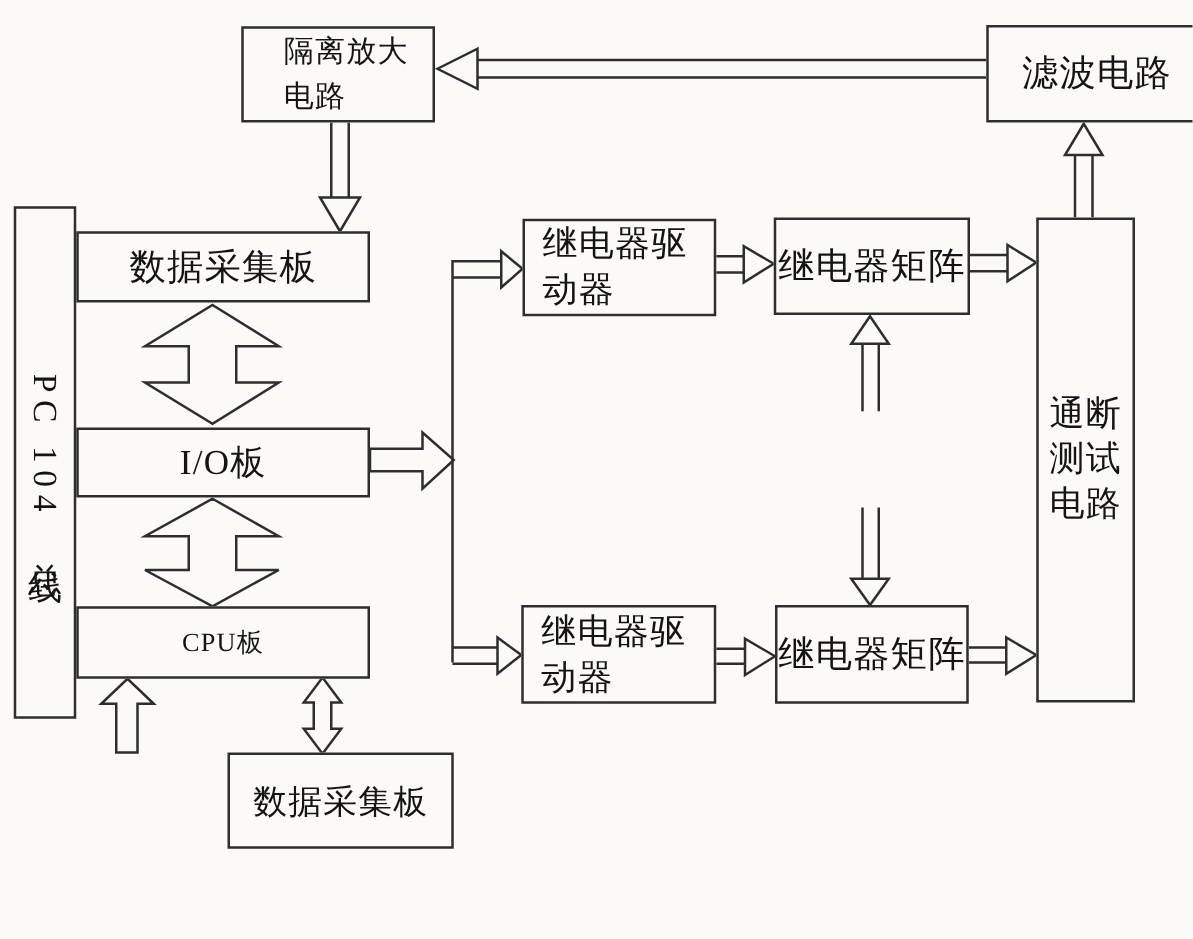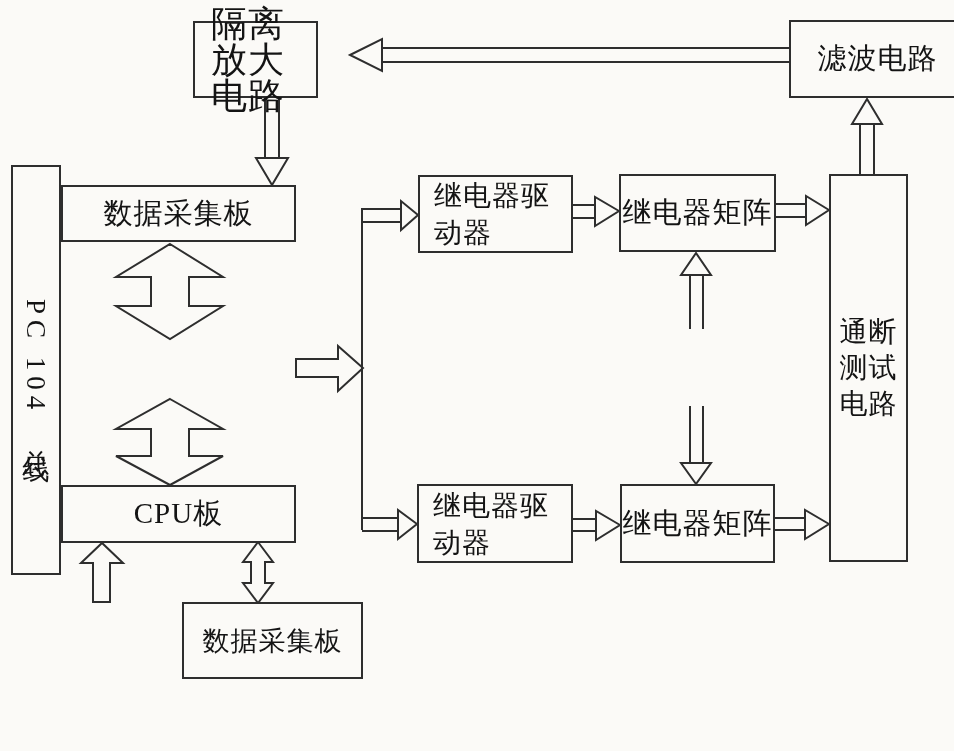--- a/index.html
+++ b/index.html
@@ -122,29 +122,30 @@
       <polygon class="head" points="829,524 805,510 805,539"></polygon>
     </g>
 
     <path class="fat" d="M93 602 L93 563 L81 563 L102 543 L123 563 L110 563 L110 602 Z"></path>
 
     <path class="fat" d="M258 542 L273 562 L265 562 L265 583 L273 583 L258 603 L243 583 L251 583 L251 562 L243 562 Z"></path>
   </svg>
 
   <div class="box vertical" style="left:11px;top:165px;width:50px;height:410px;font-size:27px;">PC 104 总线</div>
 
-  <div class="box left-align" style="left:193px;top:21px;width:125px;height:77px;font-size:36px;line-height:36px;padding-left:16px;">隔离放大
+  <div class="box left-align" style="left:193px;top:21px;width:155px;height:77px;font-size:24px;line-height:36px;padding-left:32px;">隔离放大
 电路</div>
 
   <div class="box" style="left:789px;top:20px;width:177px;height:78px;font-size:29px;">滤波电路</div>
 
   <div class="box" style="left:61px;top:185px;width:235px;height:57px;font-size:29px;">数据采集板</div>
 
+  <div class="box" style="left:61px;top:342px;width:235px;height:56px;font-size:28px;">I/O板</div>
 
-  <div class="box" style="left:61px;top:485px;width:235px;height:58px;font-size:29px;">CPU板</div>
+  <div class="box" style="left:61px;top:485px;width:235px;height:58px;font-size:21px;">CPU板</div>
 
 
   <div class="box" style="left:182px;top:602px;width:181px;height:77px;font-size:27px;">数据采集板</div>
 
   <div class="box left-align" style="left:418px;top:175px;width:155px;height:78px;font-size:28px;line-height:37px;padding-left:14px;">继电器驱
 动器</div>
 
   <div class="box" style="left:619px;top:174px;width:157px;height:78px;font-size:29px;">继电器矩阵</div>
 
 

